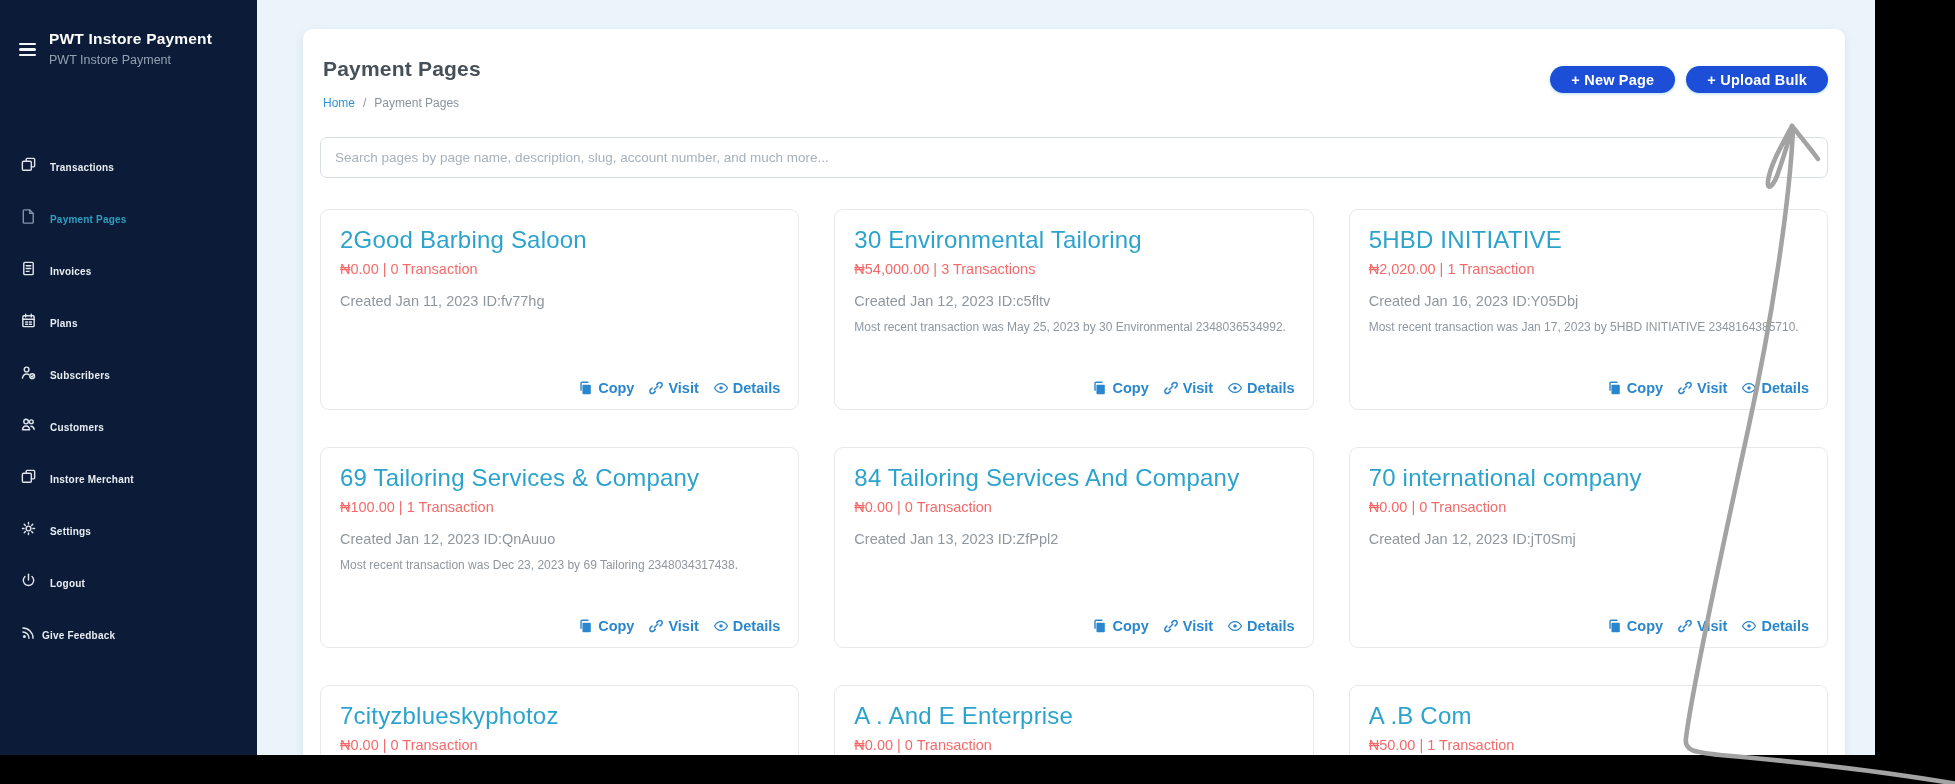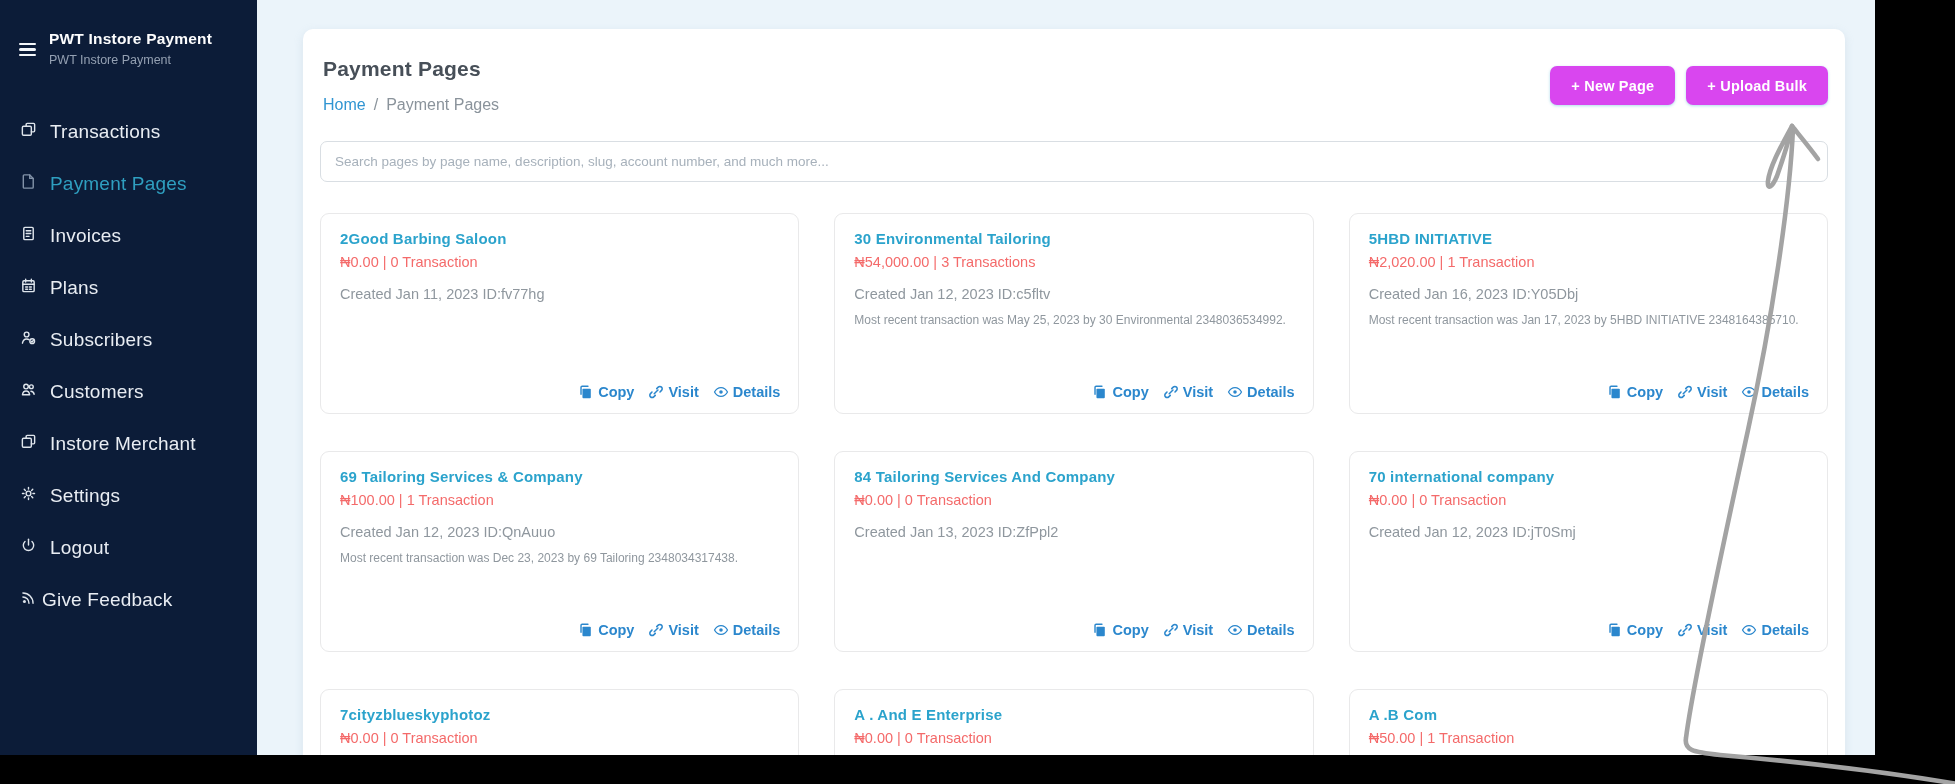--- a/index.html
+++ b/index.html
@@ -30,52 +30,52 @@
     overflow:hidden;
   }
   .brand { display:flex; align-items:center; gap:13px; padding:30px 14px 0 19px; }
   .hamburger { display:flex; flex-direction:column; gap:3px; cursor:pointer; padding-top:2px; }
   .hamburger i { display:block; width:17px; height:2.4px; background:#f4f7fa; border-radius:2px; }
   .brand-title { font-size:15.5px; font-weight:700; line-height:1.22; color:#fdfdfe; letter-spacing:.2px; }
   .brand-sub { font-size:12.5px; color:#94a0b2; margin-top:4px; font-weight:400; }
 
   .menu { margin-top:54px; }
   .menu-item {
-    display:flex; align-items:flex-start; gap:13px;
+    display:flex; align-items:flex-end; gap:13px;
     height:52px; padding-left:20px;
-    font-size:19px; font-weight:400; color:#e9edf3;
+    font-size:10px; font-weight:700; color:#e9edf3;
     cursor:pointer; letter-spacing:.2px;
   }
   .menu-item .micon { display:flex; align-items:center; color:#dfe5ec; }
   .menu-item .micon svg { width:17px; height:17px; }
   .menu-item.active { color:#2f9fc0; }
   .menu-item.active .micon { color:#8292a8; }
   .menu-item.tight { gap:5px; }
 
   
   .main { flex:1; padding:29px 30px 0 46px; box-sizing:border-box; }
   .panel {
     background:#fff;
     border-radius:10px;
     box-shadow:0 3px 10px rgba(150,175,195,.22);
     padding:20px 17px 40px 17px;
     min-height:840px;
     box-sizing:border-box;
   }
   .panel-header { display:flex; justify-content:space-between; align-items:flex-start; }
   .page-title { margin:8px 0 0 3px; font-size:21px; font-weight:700; color:#474f58; letter-spacing:.2px; }
-  .breadcrumb { display:flex; gap:8px; margin:15px 0 0 3px; font-size:16px; color:#8a939b; }
+  .breadcrumb { display:flex; gap:8px; margin:15px 0 0 3px; font-size:12px; color:#8a939b; }
   .breadcrumb .bc-home { color:#3095d2; cursor:pointer; }
   .hdr-buttons { display:flex; gap:11px; margin-top:17px; }
   .btn {
-    background:#d946ef; color:#fff;
+    background:#1d4ed8; color:#fff;
     font-family:"Liberation Sans", sans-serif;
     font-size:14.5px; font-weight:700; letter-spacing:.2px;
-    border:none; border-radius:7px;
-    height:39px; padding:0 21px;
+    border:none; border-radius:19px;
+    height:27px; padding:0 21px;
     cursor:pointer;
     box-shadow:0 1px 3px rgba(24,160,198,.35);
   }
 
   .search-row { margin-top:27px; }
   .search-row input {
     width:100%; height:41px; box-sizing:border-box;
     border:1px solid #d9dee3; border-radius:7px;
     padding:0 14px; font-size:13.5px; color:#4a5258;
     font-family:"Liberation Sans", sans-serif;
@@ -91,21 +91,21 @@
     gap:37px 35px;
   }
   .card {
     background:#fff;
     border:1px solid #e9e9ea;
     border-radius:9px;
     height:201px; box-sizing:border-box;
     padding:16px 18px 13px 19px;
     display:flex; flex-direction:column;
   }
-  .card-title { color:#2ba3cc; font-size:15px; font-weight:700; letter-spacing:.2px; cursor:pointer; }
+  .card-title { color:#2ba3cc; font-size:24px; font-weight:400; letter-spacing:.2px; cursor:pointer; }
   .card-stats { color:#f46a6a; font-size:14.5px; margin-top:7px; }
   .card-created { color:#8f979e; font-size:14.5px; margin-top:16px; }
   .card-recent { color:#8f979e; font-size:12px; margin-top:10px; line-height:1.4; padding-right:6px; }
   .card-actions {
     margin-top:auto;
     display:flex; justify-content:flex-end; align-items:center; gap:14px;
     color:#2b87cd; font-size:14.5px; font-weight:600;
   }
   .action { display:flex; align-items:center; gap:4px; cursor:pointer; }
   .action svg { width:16px; height:16px; }

